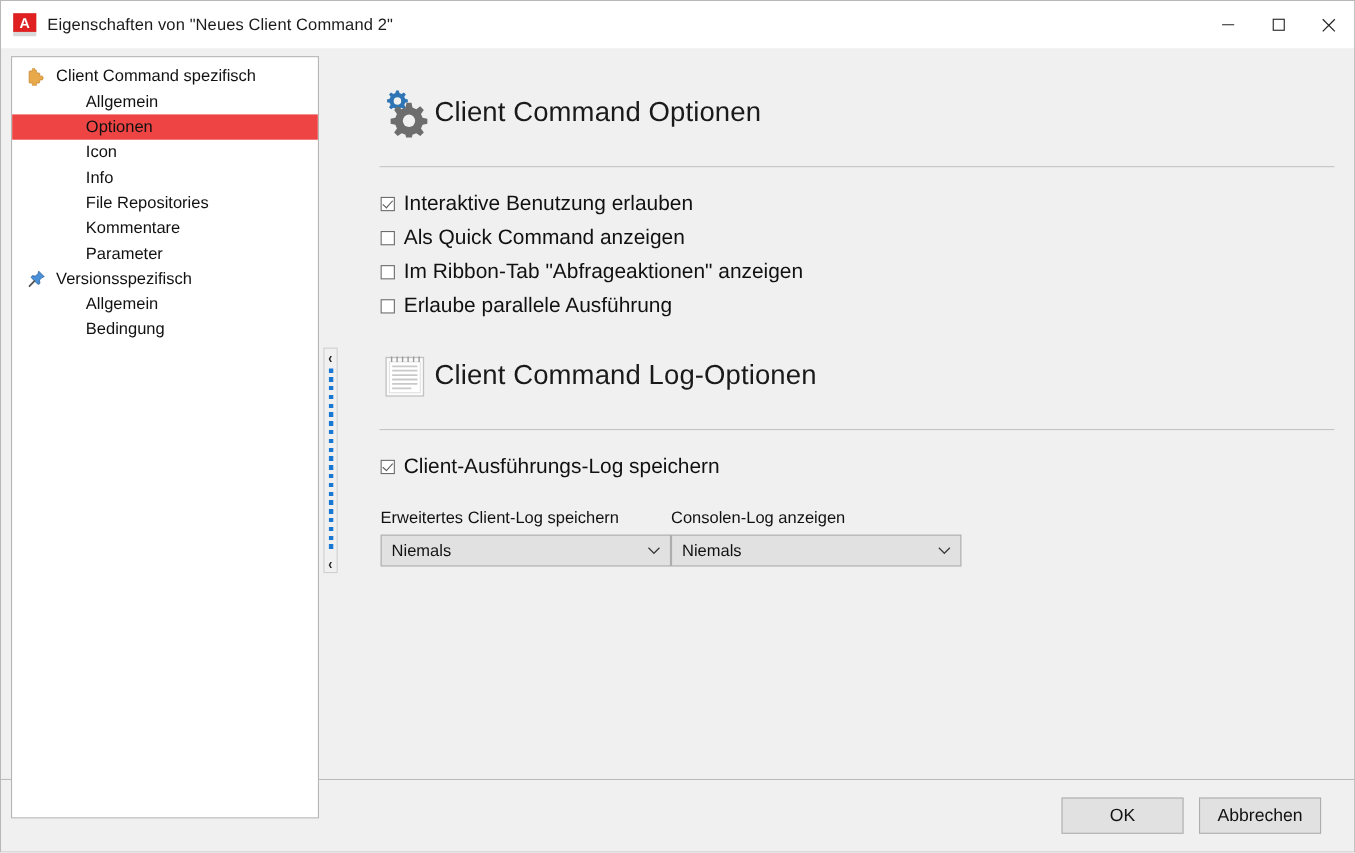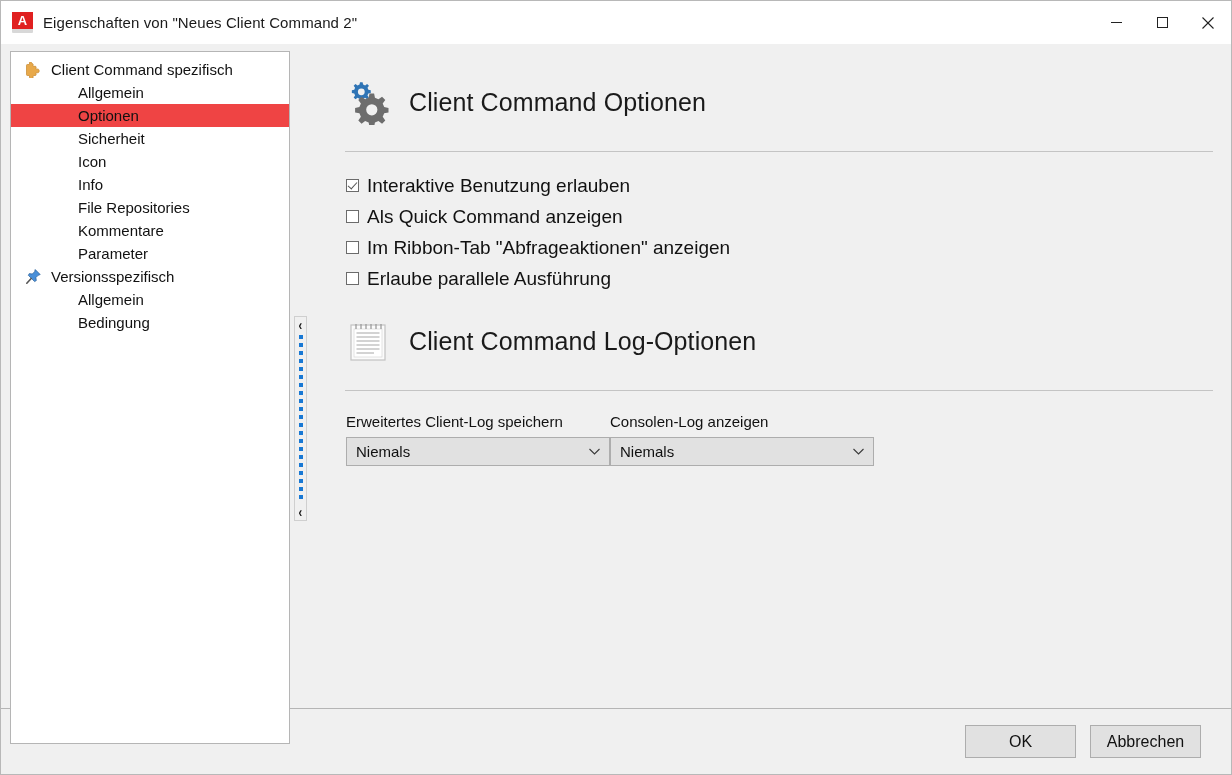--- a/index.html
+++ b/index.html
@@ -172,21 +172,21 @@
     right: 10px;
     top: 7px;
     height: 693px;
     box-sizing: border-box;
     padding: 0;
   }
 
   .section-head {
     display: flex;
     align-items: center;
-    gap: 18px;
+    gap: 4px;
     padding-left: 32px;
   }
   .section-icon {
     width: 46px;
     height: 46px;
     flex: none;
     display: flex;
     align-items: center;
     justify-content: center;
   }
@@ -341,23 +341,20 @@
       </div>
 
       <div class="tree-row child">
         <span class="tree-label">Allgemein</span>
       </div>
 
       <div class="tree-row child selected">
         <span class="tree-label">Optionen</span>
       </div>
 
-      <div class="tree-row child">
-        <span class="tree-label">Sicherheit</span>
-      </div>
 
       <div class="tree-row child">
         <span class="tree-label">Icon</span>
       </div>
 
       <div class="tree-row child">
         <span class="tree-label">Info</span>
       </div>
 
       <div class="tree-row child">
@@ -458,20 +455,26 @@
               <line x1="9.5" y1="29" x2="32.5" y2="29"></line>
               <line x1="9.5" y1="33" x2="27" y2="33"></line>
             </g>
           </svg>
         </span>
         <span class="section-title">Client Command Log-Optionen</span>
       </div>
 
       <div class="divider" style="margin-top:26px;"></div>
 
+      <div class="check-list">
+        <div class="check-row">
+          <span class="cbox checked"></span>
+          <span>Client-Ausführungs-Log speichern</span>
+        </div>
+      </div>
 
       <div class="fields-row">
         <div class="field-group">
           <span class="field-label">Erweitertes Client-Log speichern</span>
           <div class="select-box">
             <span class="select-value">Niemals</span>
             <span class="select-arrow">
               <svg width="13" height="9" viewBox="0 0 13 9">
                 <path d="M1.5 2 L6.5 7 L11.5 2" fill="none" stroke="#3a3a3a" stroke-width="1.1"></path>
               </svg>

